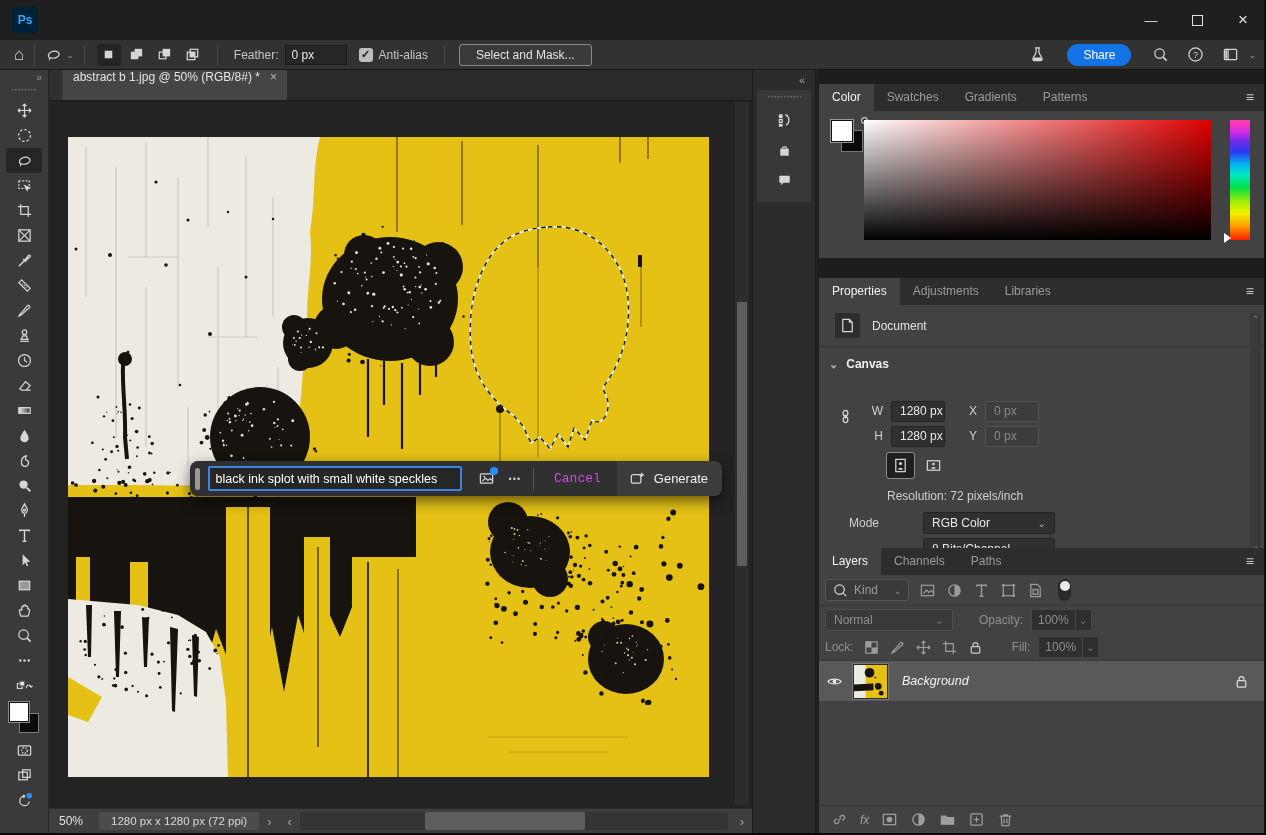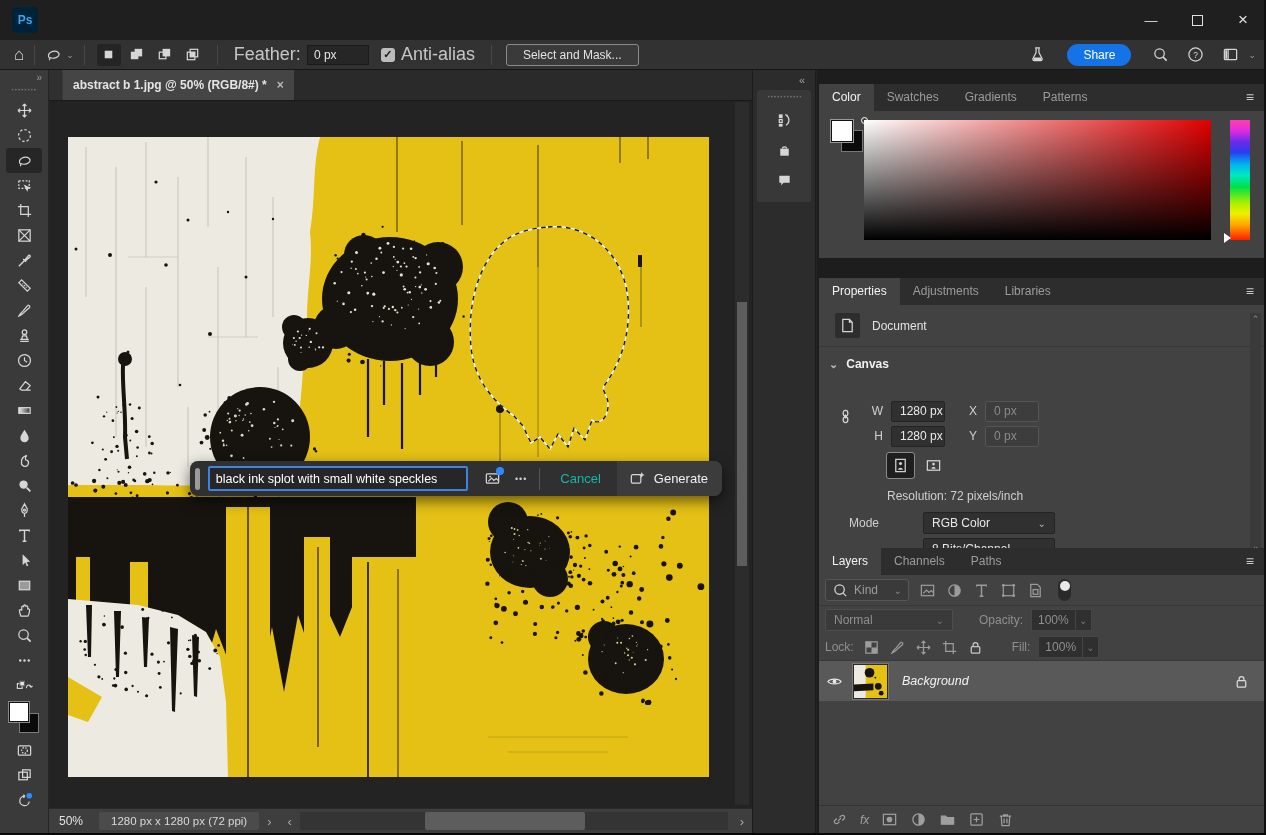--- a/index.html
+++ b/index.html
@@ -23,21 +23,21 @@
   .max-glyph { width:11px; height:11px; border:1.2px solid #e0e0e0; display:inline-block; }
 
   
   #optionsbar { position:absolute; left:0; top:40px; right:0; height:30px; background:#323232;
                 border-bottom:1px solid #161616; display:flex; align-items:center; }
   .osep { width:1px; height:20px; background:#474747; margin:0 10px; }
   #home-btn { margin-left:14px; font-size:17px; color:#d8d8d8; line-height:28px; }
   .bool-btn { width:24px; height:22px; display:flex; align-items:center; justify-content:center;
               border-radius:3px; margin:0 2px; }
   .bool-btn.active { background:#242424; }
-  .opt-label { font-size:18px; color:#c6c6c6; margin:0 6px; }
+  .opt-label { font-size:12px; color:#c6c6c6; margin:0 6px; }
   #feather-input { width:62px; height:20px; background:#262626; border:1px solid #1a1a1a;
                    color:#e6e6e6; font-size:12px; padding:0 6px; font-family:inherit; }
   #aa-check { width:14px; height:14px; background:#bdbdbd; border-radius:3px; margin-left:12px;
               color:#1c1c1c; font-size:11px; font-weight:bold; display:flex; align-items:center;
               justify-content:center; }
   #select-mask-btn { border:1px solid #8a8a8a; border-radius:3px; padding:3px 16px; font-size:12px;
                      color:#e3e3e3; background:#3a3a3a; margin-left:4px; }
   #opt-right { margin-left:auto; display:flex; align-items:center; margin-right:10px; }
   #share-btn { background:#1473e6; color:#fff; border-radius:12px; padding:4px 16px;
                font-size:12px; margin:0 12px; }
@@ -58,40 +58,40 @@
   #fg-swatch { position:absolute; left:2px; top:0; width:20px; height:20px; background:#fff;
                border:1px solid #111; outline:1px solid #888; }
   #bg-swatch { position:absolute; left:12px; top:11px; width:20px; height:20px; background:#0a0a0a;
                border:1px solid #7c7c7c; }
 
   
   #docarea { position:absolute; left:49px; top:70px; width:703px; bottom:0; background:#232323; }
   #tabbar { height:31px; background:#2a2a2a; border-bottom:1px solid #191919; display:flex;
             align-items:stretch; }
   #tab-grip { width:14px; border-right:1px solid #3a3a3a; background:#303030; }
-  #doc-tab { margin-left:0; background:#454545; display:flex; align-items:center; padding:0 10px;
-             font-size:12px; color:#e4e4e4;font-weight:bold; }
+  #doc-tab { margin-left:0; background:#454545; display:flex; align-items:flex-start; padding:0 10px;
+             font-size:12px; color:#e4e4e4; }
   #doc-tab-close { margin-left:10px; color:#b9b9b9; font-size:12px; }
   #canvas-wrap { position:absolute; left:19px; top:67px; width:641px; height:640px; }
   #canvas-wrap svg { display:block; }
 
   
   #taskbar { position:absolute; left:141px; top:391px; width:532px; height:35px; background:#303030;
              border-radius:8px; box-shadow:0 5px 14px rgba(0,0,0,0.55); display:flex;
              align-items:center; z-index:5; }
   #tb-handle { width:5px; height:22px; background:#9a9a9a; border-radius:3px; margin:0 8px 0 5px; }
   #prompt-input { width:275px; height:25px; background:#262626; border:2px solid #3d84e0;
                   border-radius:2px; color:#fff; font-size:12.5px; padding:0 6px;
                   font-family:inherit; }
   #tb-img { position:relative; margin:0 14px 0 16px; }
   #tb-img .badge { position:absolute; right:-3px; top:-3px; width:8px; height:8px;
                    border-radius:50%; background:#2b8cff; }
   #tb-more { color:#cfcfcf; font-size:9px; letter-spacing:1px; margin-right:12px; }
   #tb-div { width:1px; height:22px; background:#565656; margin-right:4px; }
-  #cancel-btn { font-size:13px; color:#14b8a6; padding:0 16px; }
+  #cancel-btn { font-size:13px; color:#d946ef; padding:0 16px;font-family:Liberation Mono, monospace; }
   #generate-btn { height:35px; background:#3c3c3c; border-radius:0 8px 8px 0; display:flex;
                   align-items:center; padding:0 14px 0 12px; font-size:13px; color:#f0f0f0; }
   #generate-btn svg { margin-right:8px; }
 
   
   #statusbar { position:absolute; left:0; bottom:2px; right:0; height:25px; background:#3e3e3e;
                border-top:1px solid #2a2a2a; display:flex; align-items:center; }
   #zoom-field { font-size:12px; color:#e2e2e2; margin-left:10px; width:40px; }
   #status-info { background:#4b4b4b; border-radius:2px; height:18px; line-height:18px;
                  padding:0 12px; font-size:11.5px; color:#d8d8d8; }

